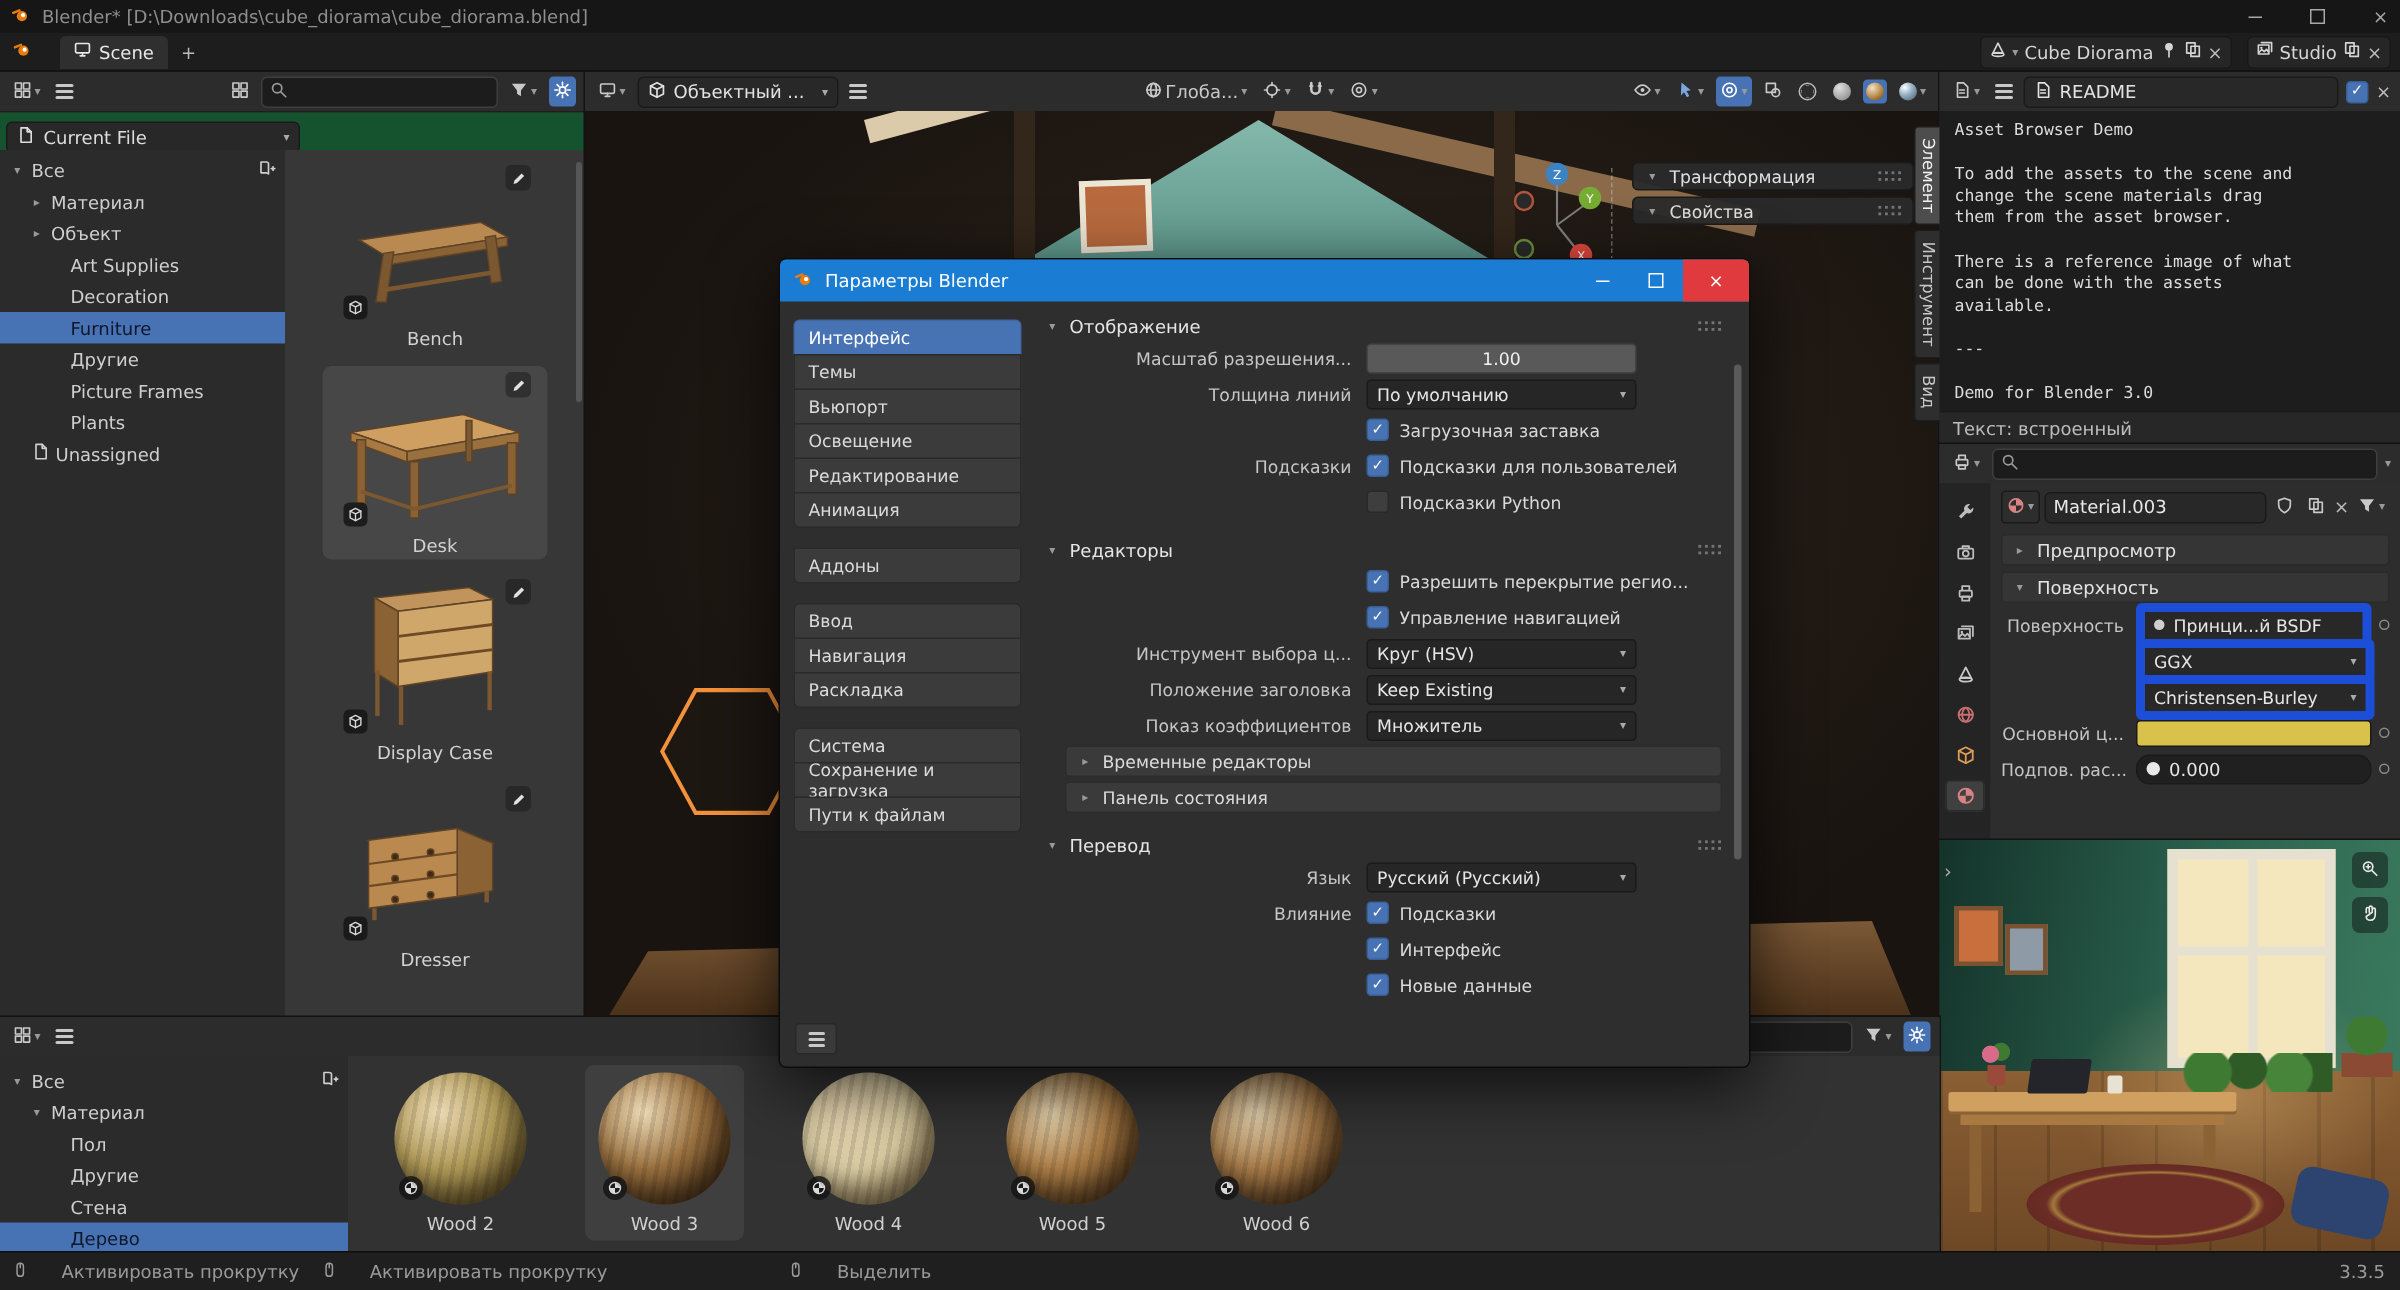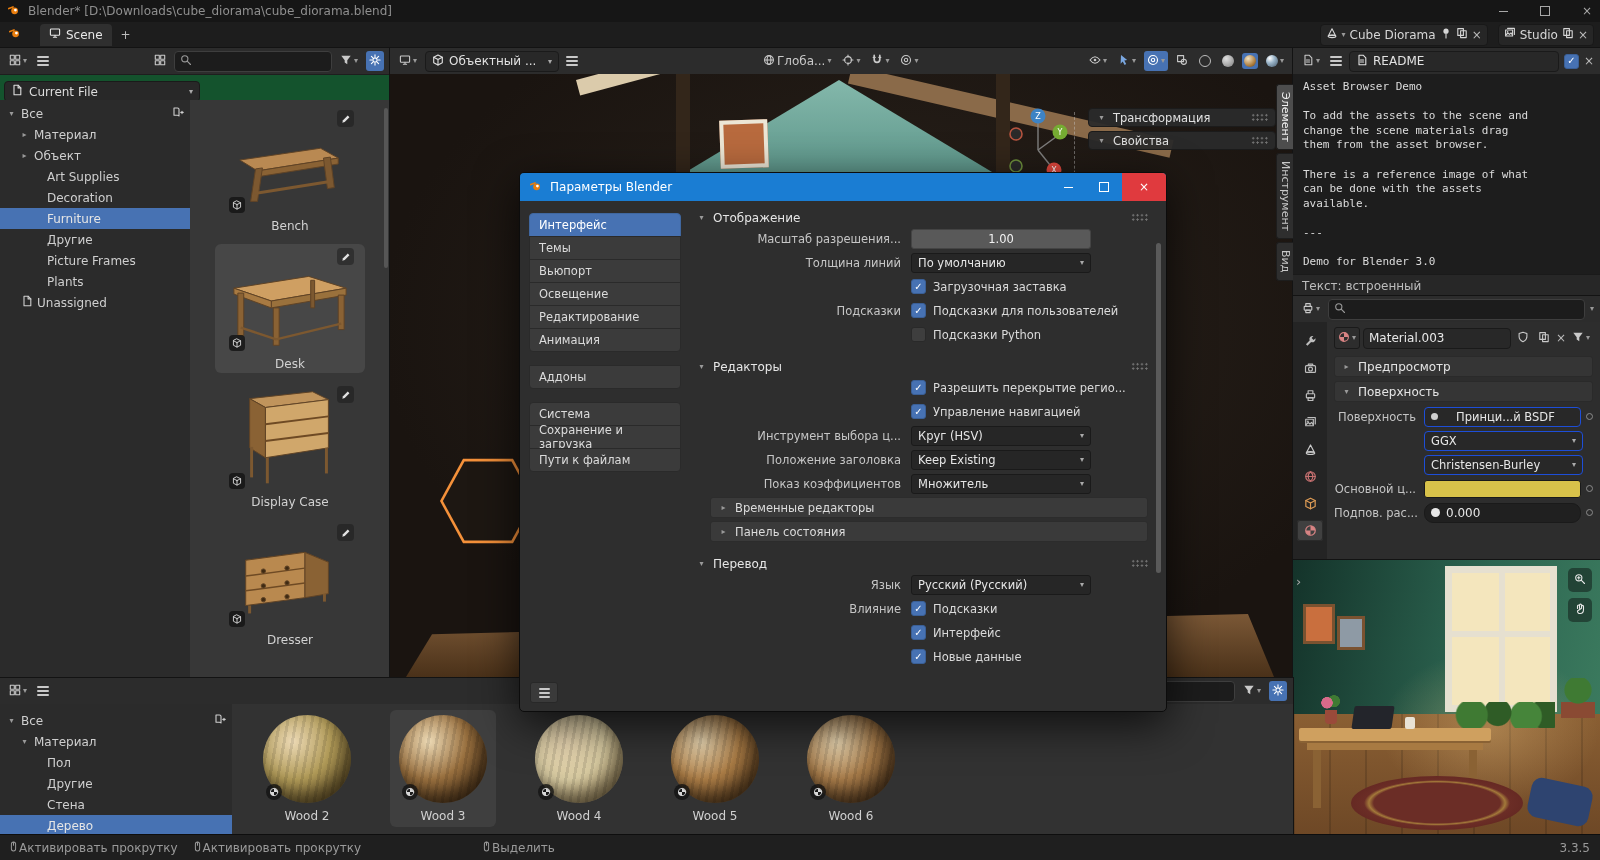--- a/index.html
+++ b/index.html
@@ -30,21 +30,21 @@
   .tb-group{display:flex;align-items:center;gap:4px;background:#262626;border:1px solid #181818;border-radius:4px;height:20px;padding:0 5px;color:#d6d6d6}
 
   
   #asset-left{left:0;top:48px;width:390px;height:630px}
   #al-src{height:25px;background:#14532d;display:flex;align-items:flex-end;padding:2px 4px;border-bottom:3px solid #a21caf}
   .srcsel{flex:1;display:flex;align-items:center;gap:6px;background:#282828;border:1px solid #1a1a1a;border-radius:4px;height:19px;padding:0 6px;color:#ddd;max-width:182px}
   .al-body{display:flex;position:absolute;top:52px;bottom:0;left:0;right:0}
   #al-tree{width:190px;background:#2b2b2b;padding-top:3px;flex:none}
   #al-thumbs{flex:1;background:#373737;display:flex;flex-direction:column;align-items:center;padding-top:6px;gap:9px;position:relative}
   .tree-row{height:21px;display:flex;align-items:center;gap:4px;color:#cfcfcf;padding-right:6px}
-  .tree-row.selected{background:#4772b3;color:#e5e5e5}
+  .tree-row.selected{background:#4772b3;color:#0f172a}
   .arrow{width:11px;font-size:8px;color:#9a9a9a;text-align:center;flex:none}
   .tree-row.selected .arrow{color:#dce6f5}
   .acard{width:150px;display:flex;flex-direction:column;align-items:center;padding:4px 0 2px;border-radius:6px}
   .acard.sel{background:#474747}
   .thumb{width:128px;height:106px;position:relative}
   .alabel{margin-top:3px;color:#d2d2d2}
   .badge{position:absolute;left:3px;bottom:3px;width:16px;height:16px;border-radius:4px;background:rgba(18,18,18,.78);display:flex;align-items:center;justify-content:center;color:#d8d8d8}
   .pedit{position:absolute;right:0px;top:0px;width:17px;height:17px;border-radius:4px;display:flex;align-items:center;justify-content:center;color:#e2e2e2;background:rgba(25,25,25,.5)}
   #al-scroll{position:absolute;right:2px;top:8px;width:4px;height:160px;background:#565656;border-radius:2px}
 
@@ -76,21 +76,21 @@
   #props{left:1293px;top:296px;width:307px;height:264px;background:#2d2d2d}
   #prop-icons{position:absolute;left:0;top:26px;bottom:0;width:34px;background:#242424;display:flex;flex-direction:column;align-items:center;padding-top:9px;gap:6px}
   .pit{width:26px;height:21px;border-radius:3px;display:flex;align-items:center;justify-content:center;color:#bdbdbd}
   .pit.active{background:#404040;box-shadow:inset 0 0 0 1px #2a2a2a}
   #prop-body{position:absolute;left:34px;top:26px;right:0;bottom:0;background:#2d2d2d;padding:5px 7px;box-sizing:border-box}
   .matrow{display:flex;align-items:center;gap:3px;margin-bottom:7px}
   .matname{flex:1;display:flex;align-items:center;gap:5px;background:#282828;border:1px solid #1a1a1a;border-radius:4px;height:19px;padding:0 5px;color:#e8e8e8;min-width:0}
   .phead{height:19px;display:flex;align-items:center;gap:6px;background:#353535;border:1px solid #2a2a2a;border-radius:3px;padding:0 6px;color:#e4e4e4;margin-bottom:4px}
   .pr{display:flex;align-items:center;height:21px;margin-bottom:3px}
   .pr-label{width:82px;text-align:right;padding-right:8px;color:#c4c4c4;white-space:nowrap;overflow:hidden;font-size:11.5px;flex:none}
-  .pr-field{flex:1;display:flex;align-items:center;gap:18px;background:#282828;border:1px solid #1d4ed8;border-radius:4px;height:18px;padding:0 6px;color:#e6e6e6;font-size:11.5px;min-width:0}
+  .pr-field{flex:1;display:flex;align-items:center;gap:6px;background:#282828;border:6px solid #1d4ed8;border-radius:4px;height:18px;padding:0 6px;color:#e6e6e6;font-size:11.5px;min-width:0}
   .pr-dec{width:5px;height:5px;border:1px solid #8a8a8a;border-radius:50%;margin-left:5px;flex:none}
   .swatch{flex:1;height:16px;border-radius:3px;border:1px solid #1a1a1a}
   .sliderf{flex:1;display:flex;align-items:center;background:#202020;border:1px solid #1a1a1a;border-radius:9px;height:18px;padding:0 6px;color:#e6e6e6;gap:6px}
   .knob{width:9px;height:9px;border-radius:50%;background:#e8e8e8;flex:none}
   .ellip{overflow:hidden;text-overflow:ellipsis;white-space:nowrap}
 
   
   #cam{left:1293px;top:560px;width:307px;height:274px;overflow:hidden;background:#1c3a2e}
   .widget{position:absolute;width:24px;height:24px;border-radius:5px;background:rgba(12,12,12,.45);display:flex;align-items:center;justify-content:center;color:#e8e8e8}
 
@@ -100,21 +100,21 @@
   #mb-tree{width:232px;background:#2b2b2b;padding-top:6px;flex:none}
   #mb-thumbs{flex:1;background:#323232;display:flex;gap:30px;padding:6px 0 0 22px;align-items:flex-start;overflow:hidden}
   .mcard{width:106px;display:flex;flex-direction:column;align-items:center;padding:5px 0 4px;border-radius:6px}
   .mcard.sel{background:#3f3f3f}
   .msphere{width:88px;height:88px;border-radius:50%;position:relative;box-shadow:inset -6px -10px 16px rgba(0,0,0,.45)}
   .msphere:after{content:"";position:absolute;inset:0;border-radius:50%;background:repeating-linear-gradient(100deg,rgba(0,0,0,.10) 0 3px,transparent 3px 8px)}
   .mlabel{margin-top:6px;color:#d0d0d0}
 
   
   #statusbar{left:0;top:834px;width:1600px;height:26px;background:#1f1f1f;display:flex;align-items:center;color:#9a9a9a;border-top:1px solid #0e0e0e;box-sizing:border-box}
-  .sitem{display:flex;align-items:center;gap:0;margin-left:14px}
+  .sitem{display:flex;align-items:center;gap:22px;margin-left:14px}
   .sitem:first-child{margin-left:8px}
   .sitem:nth-child(3){margin-left:120px}
   #version{margin-left:auto;margin-right:10px;color:#9a9a9a}
 
   
   #prefs{left:519px;top:172px;width:648px;height:540px;background:#2e2e2e;z-index:60;border-radius:5px;box-shadow:0 12px 44px rgba(0,0,0,.7);border:1px solid #0c0c0c;box-sizing:border-box}
   #d-title{height:28px;background:#1a7dd3;display:flex;align-items:center;gap:8px;padding-left:10px;color:#fff;border-radius:4px 4px 0 0}
   .dbtn{width:36px;height:28px;display:flex;align-items:center;justify-content:center;color:#fff}
   .dclose{width:44px;background:#e03a3e;border-radius:0 4px 0 0}
   .dbody{display:flex;height:510px;position:relative}
@@ -960,20 +960,25 @@
           <div class="ptab">Темы</div>
           <div class="ptab">Вьюпорт</div>
           <div class="ptab">Освещение</div>
           <div class="ptab">Редактирование</div>
           <div class="ptab">Анимация</div>
         </div>
         <div class="tgroup">
           <div class="ptab">Аддоны</div>
         </div>
         <div class="tgroup">
+          <div class="ptab">Ввод</div>
+          <div class="ptab">Навигация</div>
+          <div class="ptab">Раскладка</div>
+        </div>
+        <div class="tgroup">
           <div class="ptab">Система</div>
           <div class="ptab">Сохранение и загрузка</div>
           <div class="ptab">Пути к файлам</div>
         </div>
       </div>
     <div class="dmain" id="pref-main">
         <div class="psec">
           <div class="psec-head">
             <span class="arrow">▾</span>
             <span>Отображение</span>

